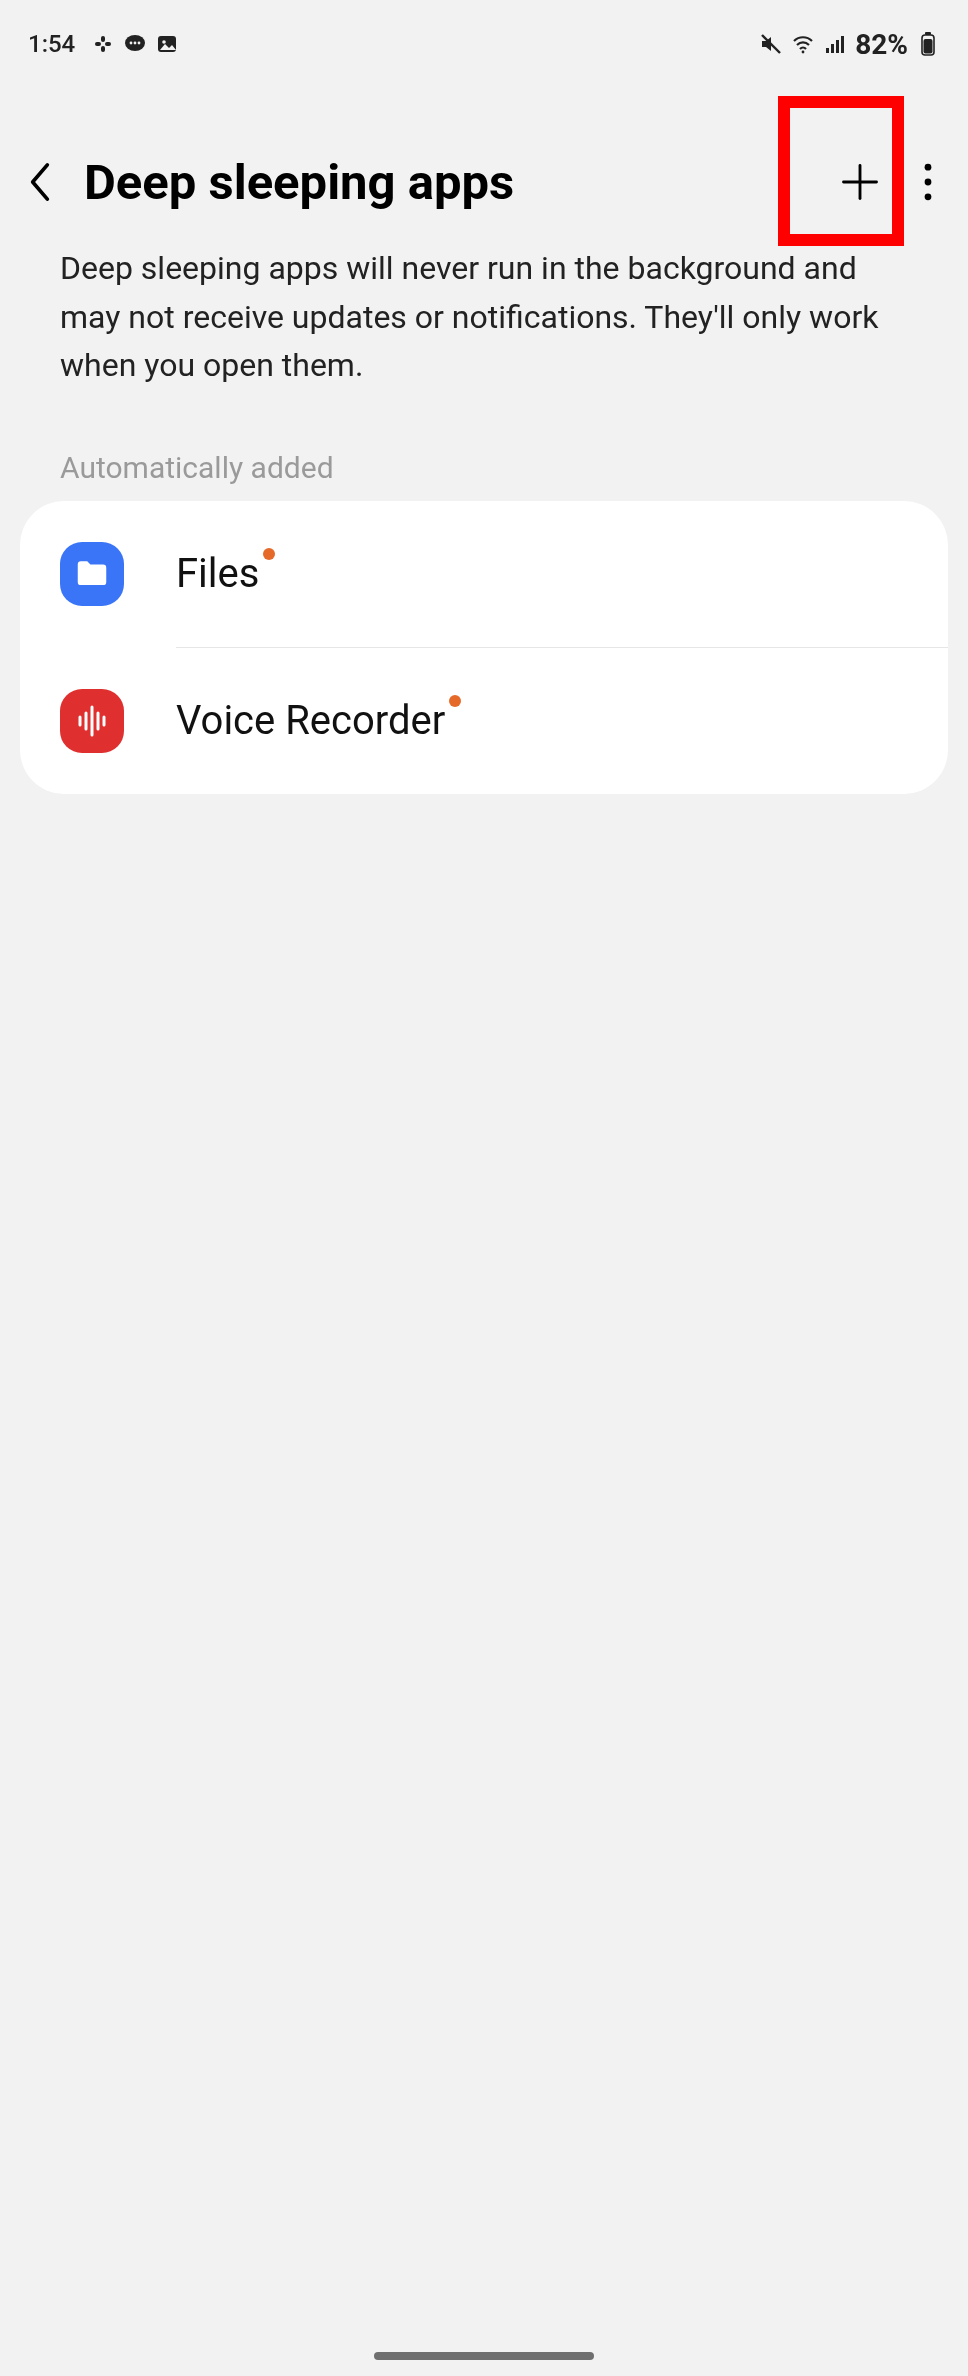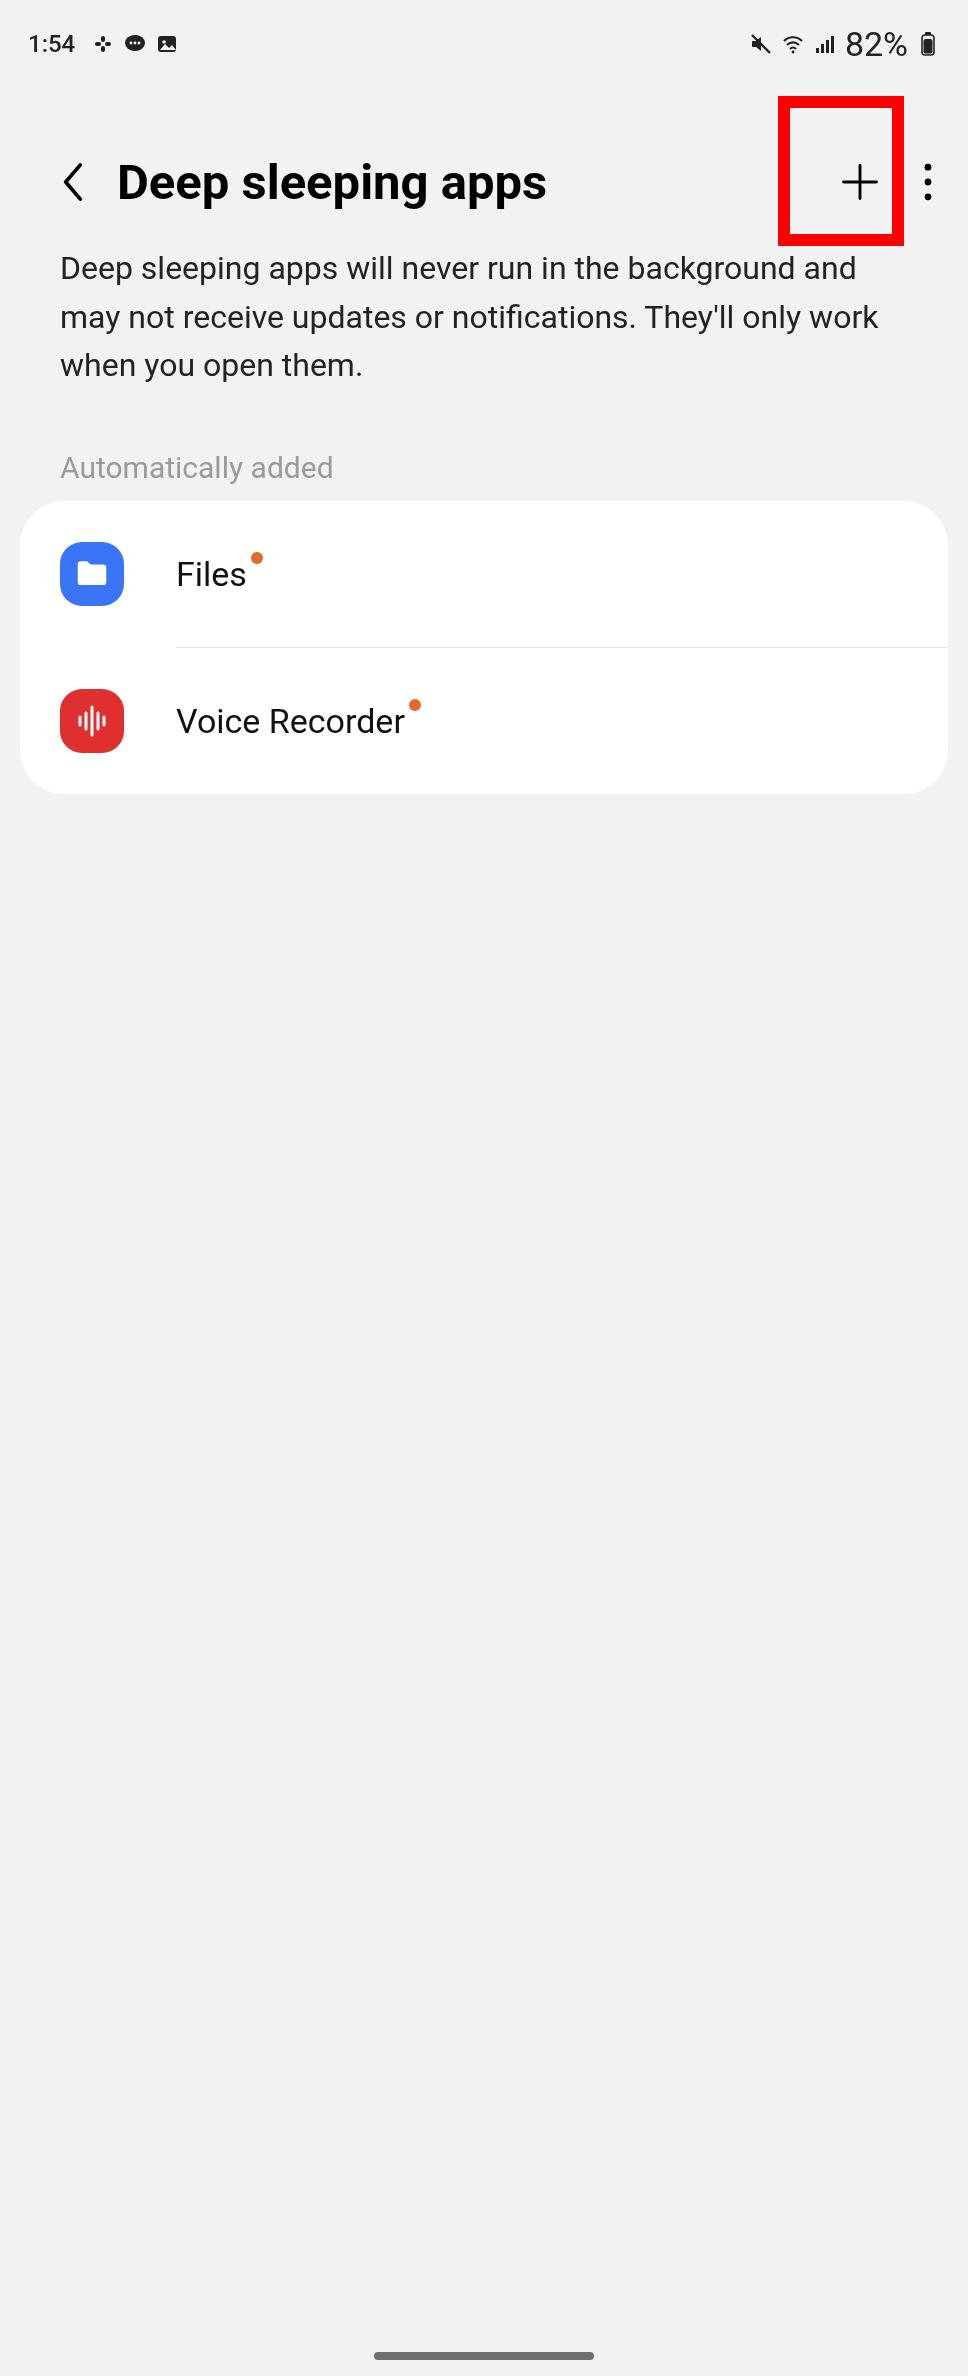--- a/index.html
+++ b/index.html
@@ -47,34 +47,34 @@
     .status-right {
       display: flex;
       align-items: center;
       gap: 8px;
     }
     .status-right svg {
       width: 24px;
       height: 24px;
     }
     .battery-pct {
-      font-size: 34px;
-      font-weight: 400;
+      font-size: 28px;
+      font-weight: 700;
       color: #222;
       margin-left: 0;
     }
     .battery-glyph {
       width: 16px;
       height: 24px;
     }
     
     .header {
       display: flex;
       align-items: center;
-      padding: 60px 20px 0 49px;
+      padding: 60px 20px 0 16px;
       position: relative;
       height: 160px;
     }
     .back-btn {
       width: 48px;
       height: 48px;
       display: flex;
       align-items: center;
       justify-content: center;
       flex-shrink: 0;
@@ -150,21 +150,21 @@
       background: #3a75f7;
     }
     .icon-voice {
       background: #df2f2f;
     }
     .app-label-wrap {
       position: relative;
       margin-left: 52px;
     }
     .app-label {
-      font-size: 34px;
+      font-size: 40px;
       color: #111;
     }
     .dot {
       position: absolute;
       width: 12px;
       height: 12px;
       background: #e56a2a;
       border-radius: 50%;
       top: -2px;
       right: -16px;

